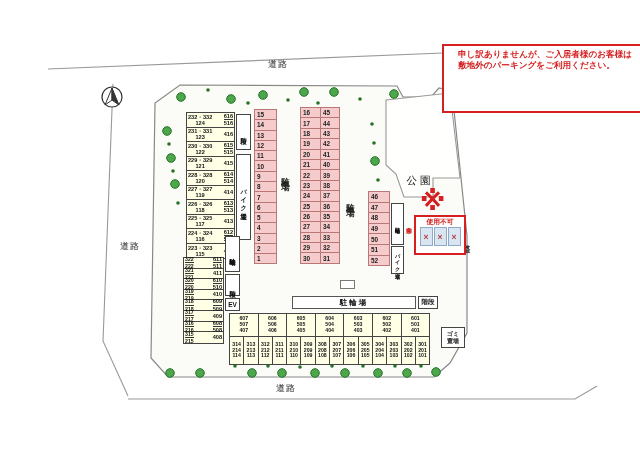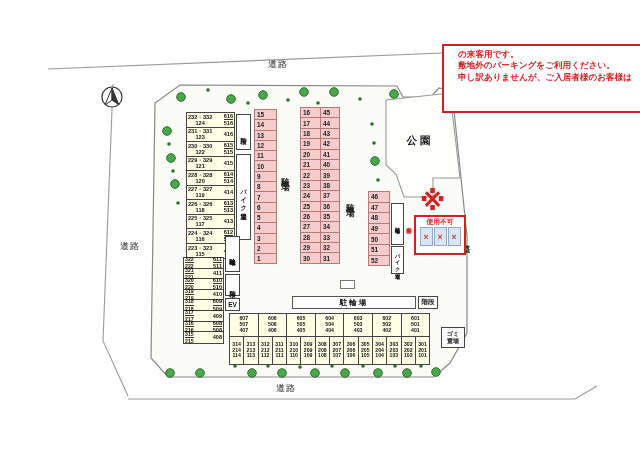--- a/index.html
+++ b/index.html
@@ -9,21 +9,21 @@
   .abs{position:absolute;z-index:2;}
   
   .note{left:442px;top:44px;width:192px;min-height:58px;border:2px solid #d42020;background:#fff;
         padding:3px 4px 4px 5px;z-index:6;}
   .note div{color:#d42020;font-size:8.6px;font-weight:bold;line-height:1.32;white-space:nowrap;}
   .note div.ind{padding-left:9px;}
   
   .roadlab{font-size:9px;color:#222;letter-spacing:1px;}
   .vroadlab{writing-mode:vertical-rl;text-orientation:upright;font-size:8.5px;color:#222;}
   
-  .parklab{width:44px;text-align:center;font-size:10.5px;font-weight:bold;letter-spacing:3px;color:#111;}
+  .parklab{width:44px;text-align:center;font-size:10.5px;font-weight:normal;letter-spacing:3px;color:#111;margin-top:40px;}
   
   .bld{background:#ffffe6;border:1px solid #444;box-sizing:border-box;}
   .lb-row{display:flex;justify-content:space-between;align-items:center;border-bottom:1px solid #444;
           box-sizing:border-box;padding:0 1px;}
   .lb-row:last-child{border-bottom:none;}
   .stackL{display:flex;flex-direction:column;align-items:center;}
   .stackR{display:flex;flex-direction:column;align-items:flex-end;}
   .stackL span,.stackR span{font-size:5.6px;font-weight:bold;line-height:6.2px;color:#111;white-space:nowrap;}
   span.u{border-bottom:1px solid #333;}
   
@@ -137,23 +137,22 @@
         <circle cx="436" cy="372" r="4.3" fill="#4ca64c" stroke="#267326" stroke-width="1"></circle>
       </g>
   </svg>
 
   <div class="abs roadlab" style="left:268px;top:58px;">道路</div>
   <div class="abs roadlab" style="left:120px;top:240px;">道路</div>
   <div class="abs vroadlab" style="left:461px;top:238px;">道路</div>
   <div class="abs roadlab" style="left:276px;top:382px;">道路</div>
 
   <div class="abs note">
-    <div class="ind">の来客用です。</div>
+    <div class="ind">申し訳ありませんが、ご入居者様のお客様は</div>
     <div class="ind">敷地外のパーキングをご利用ください。</div>
-    <div class="ind">申し訳ありませんが、ご入居者様のお客様は</div>
   </div>
 
   <div class="abs parklab" style="left:398px;top:134px;">公園</div>
 
   <div id="lb-upper" class="abs bld" style="left:186px;top:112px;width:49px;">
       <div class="lb-row" style="height:14.5px">
         <div class="stackL">
           <span style="font-size:5.6px" class="">232・332</span>
           <span style="font-size:5.6px">124</span>
         </div>

